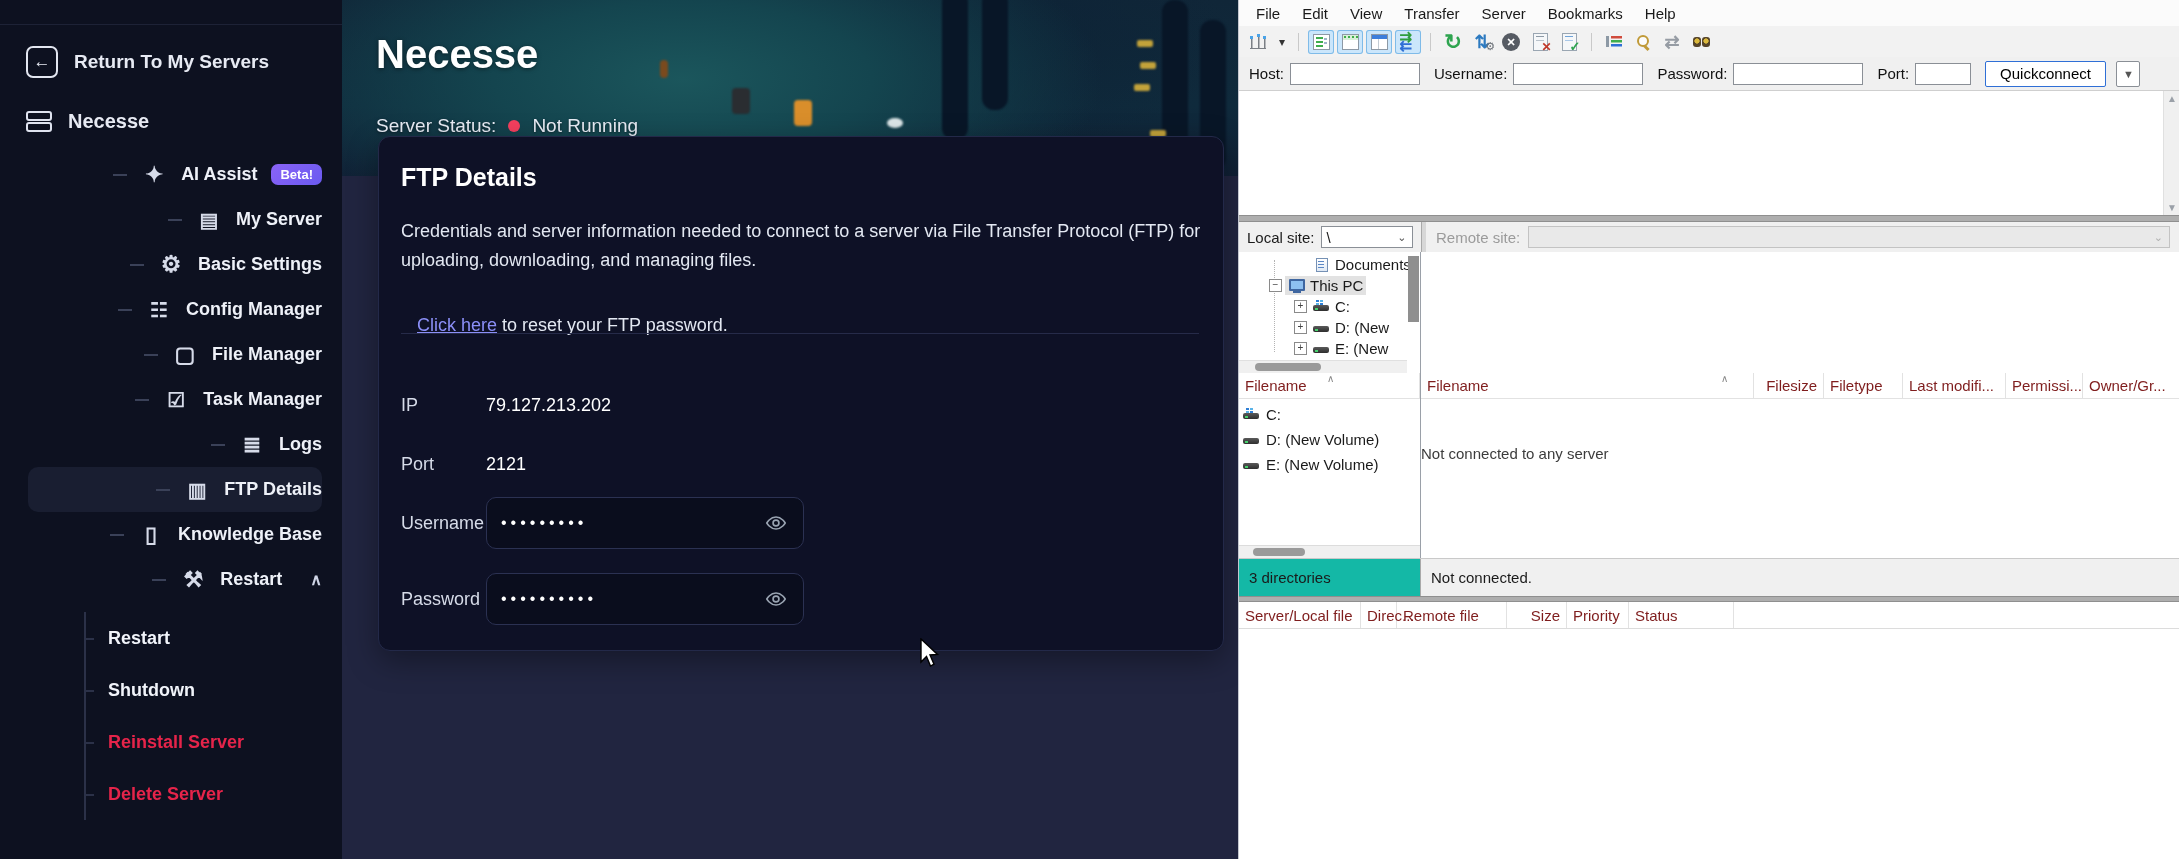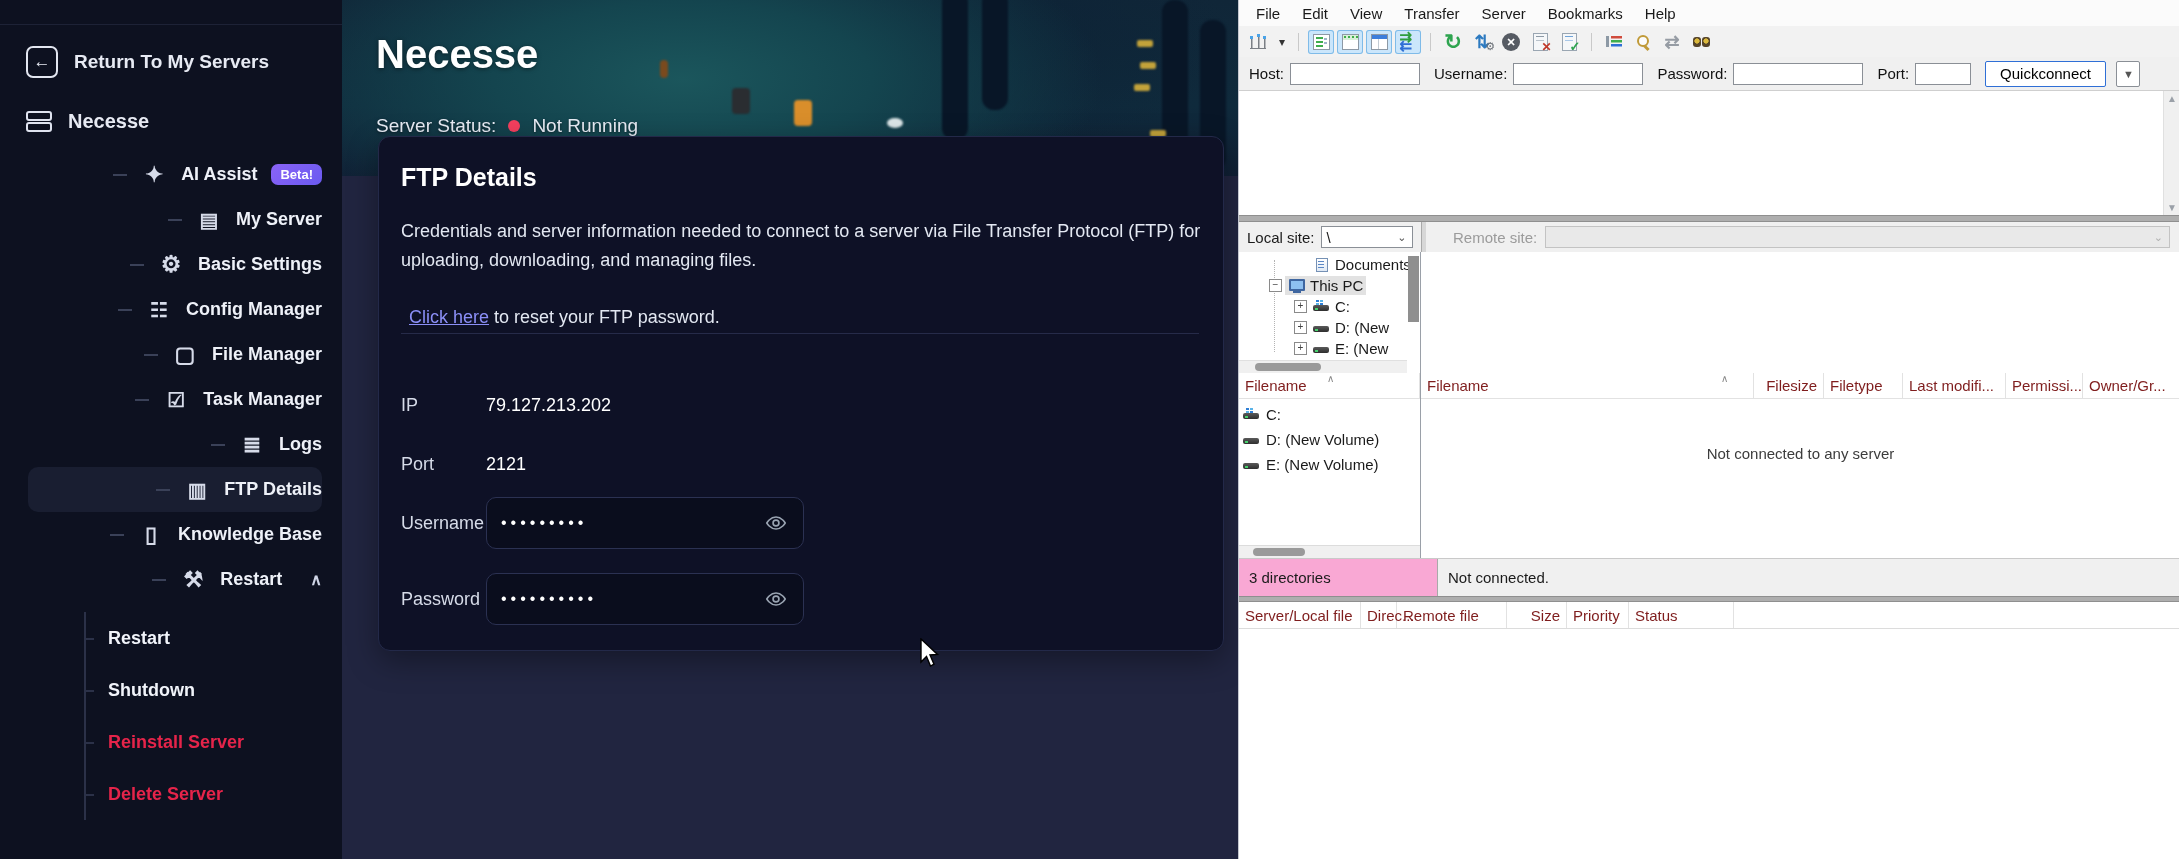--- a/index.html
+++ b/index.html
@@ -63,21 +63,21 @@
   .page-title{position:absolute;left:34px;top:32px;margin:0;font-size:40px;font-weight:700;color:#fff;
     text-shadow:0 1px 4px rgba(0,0,0,.5);}
   .statusline{position:absolute;left:34px;top:115px;display:flex;align-items:center;gap:12px;
     font-size:19px;color:#e8ecf5;text-shadow:0 1px 3px rgba(0,0,0,.5);}
   .status-dot{width:12px;height:12px;border-radius:50%;background:#f43f5e;}
 
   .card{position:absolute;left:36px;top:136px;width:844px;height:513px;background:#0e1126;
     border:1px solid #232949;border-radius:12px;box-shadow:0 10px 30px rgba(0,0,0,.35);color:#e7ebf4;}
   .card h2{margin:0;position:absolute;left:22px;top:26px;font-size:25px;font-weight:700;color:#fff;}
   .card .desc{position:absolute;left:22px;top:80px;width:800px;margin:0;font-size:18px;line-height:29px;color:#e3e8f2;}
-  .card .reset{position:absolute;left:22px;top:162px;margin:8px;font-size:18px;color:#e3e8f2;}
+  .card .reset{position:absolute;left:22px;top:162px;margin:16px;font-size:18px;color:#e3e8f2;}
   .card .reset a{color:#8b8ff7;text-decoration:underline;cursor:pointer;}
   .card hr{position:absolute;left:22px;top:196px;width:798px;border:none;border-top:1px solid #262b49;margin:0;}
   .frow{position:absolute;left:22px;display:flex;align-items:center;font-size:18px;}
   .frow .flabel{width:85px;color:#d6dbe8;}
   .frow .fvalue{color:#fff;}
   .pwbox{width:318px;height:52px;background:#0a0d1d;border:1px solid #2b3152;border-radius:10px;
     display:flex;align-items:center;padding:0 14px;box-sizing:border-box;}
   .pwdots{flex:1;color:#fff;font-size:16px;letter-spacing:4px;}
   .eye-btn{width:26px;height:26px;display:flex;align-items:center;justify-content:center;cursor:pointer;}
 
@@ -165,21 +165,21 @@
     display:flex;flex-direction:column;justify-content:space-between;align-items:center;padding:2px 0;box-sizing:border-box;}
   .vscroll span{font-size:10px;color:#9aa0a8;}
   .fz-split{height:5px;background:#aeaeae;border-top:1px solid #8f8f8f;border-bottom:1px solid #8f8f8f;flex:0 0 auto;}
   .fz-siterow{height:30px;display:flex;align-items:center;flex:0 0 auto;background:#f0f0f0;}
   .fz-siterow .loc{width:182px;display:flex;align-items:center;gap:6px;padding-left:8px;box-sizing:border-box;flex:0 0 auto;}
   .combo{height:22px;background:#fff;border:1px solid #8a8f96;display:flex;align-items:center;
     justify-content:space-between;padding:0 5px;width:92px;box-sizing:border-box;cursor:pointer;}
   .combo .chev{font-size:11px;color:#555;}
   .vdiv{width:4px;align-self:stretch;background:#d7d7d7;border-left:1px solid #a9a9a9;flex:0 0 auto;}
   .fz-siterow .rem{flex:1;display:flex;align-items:center;gap:8px;padding:0 10px;}
-  .fz-siterow .rem label{color:#9b9b9b;margin-left:17px;}
+  .fz-siterow .rem label{color:#9b9b9b;}
   .combo-disabled{flex:1;height:22px;background:#e9e9e9;border:1px solid #c3c3c3;display:flex;
     align-items:center;justify-content:flex-end;padding:0 6px;box-sizing:border-box;}
   .combo-disabled .chev{color:#b0b0b0;font-size:11px;}
   .fz-mid{height:121px;display:flex;flex:0 0 auto;}
   .tree-panel{width:182px;background:#fff;border-right:1px solid #9aa0a8;position:relative;
     box-sizing:border-box;flex:0 0 auto;overflow:hidden;}
   .tree-rows{position:absolute;left:0;top:2px;right:14px;}
   .tree-row{height:21px;display:flex;align-items:center;gap:3px;cursor:pointer;position:relative;}
   .tree-row[data-depth="1"]{padding-left:30px;}
   .tree-row[data-depth="2"]{padding-left:55px;}
@@ -220,24 +220,24 @@
   .local-hscroll{position:absolute;left:0;right:0;bottom:0;height:12px;background:#f0f0f0;border-top:1px solid #dcdcdc;}
   .local-hscroll .thumb{position:absolute;left:14px;top:2px;width:52px;height:8px;background:#9a9a9a;border-radius:4px;}
   .remote-list{flex:1;background:#fff;position:relative;}
   .remote-list .fcol:nth-child(1){width:333px;}
   .remote-list .fcol:nth-child(1)::after{content:"∧";position:absolute;left:300px;top:0;font-size:10px;color:#888;}
   .remote-list .fcol:nth-child(2){width:70px;justify-content:flex-end;}
   .remote-list .fcol:nth-child(3){width:79px;}
   .remote-list .fcol:nth-child(4){width:103px;}
   .remote-list .fcol:nth-child(5){width:77px;}
   .remote-list .fcol:nth-child(6){width:92px;border-right:none;}
-  .empty-msg{position:absolute;left:0;right:0;top:72px;text-align:center;color:#3c3c3c;}
+  .empty-msg{position:absolute;left:0;right:0;top:72px;text-align:left;color:#3c3c3c;}
   .fz-status{height:37px;display:flex;flex:0 0 auto;background:#f0f0f0;border-top:1px solid #c9c9c9;}
   .fz-status .cell{display:flex;align-items:center;padding-left:10px;box-sizing:border-box;}
-  .fz-status .cell.left{width:199px;border-right:1px solid #a9a9a9;flex:0 0 auto;background:#f9a8d4;}
+  .fz-status .cell.left{width:182px;border-right:1px solid #a9a9a9;flex:0 0 auto;background:#14b8a6;}
   .fz-status .cell.right{flex:1;background:#f0f0f0;}
   .fz-qsplit{height:4px;background:#aeaeae;border-top:1px solid #8f8f8f;border-bottom:1px solid #8f8f8f;flex:0 0 auto;}
   .queue-header{height:26px;display:flex;background:#fff;border-bottom:1px solid #dcdcdc;flex:0 0 auto;}
   .queue-header .fcol:nth-child(1){width:122px;}
   .queue-header .fcol:nth-child(2){width:36px;}
   .queue-header .fcol:nth-child(3){width:110px;}
   .queue-header .fcol:nth-child(4){width:60px;justify-content:flex-end;}
   .queue-header .fcol:nth-child(5){width:62px;}
   .queue-header .fcol:nth-child(6){width:105px;}
   .queue-body{flex:1;background:#fff;}

